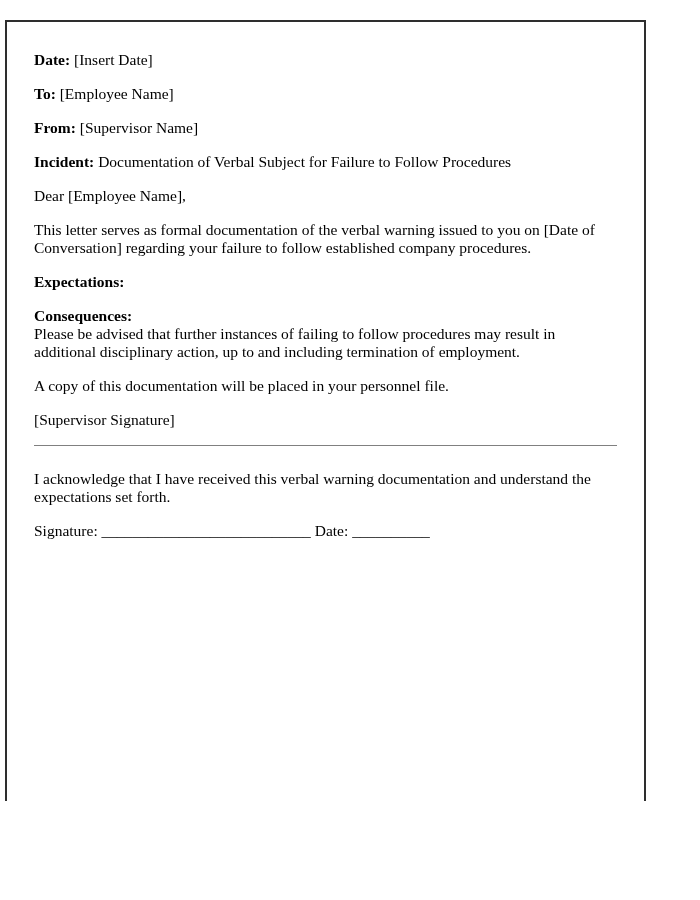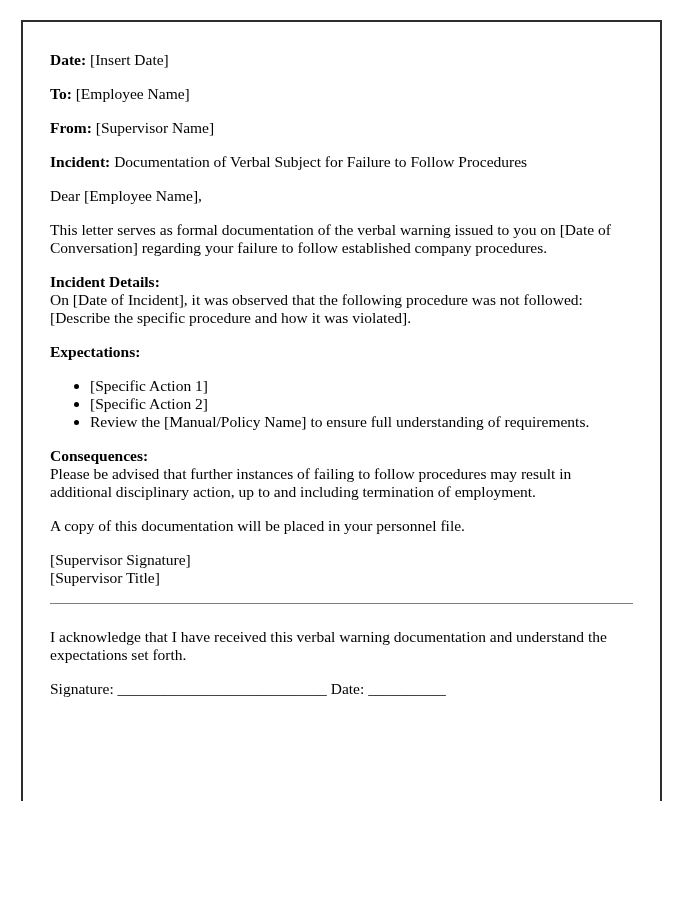--- a/index.html
+++ b/index.html
@@ -6,21 +6,21 @@
   html, body {
     width: 700px; height: 900px;
     background: #ffffff;
     font-family: "Liberation Serif", serif;
     font-size: 15.5px;
     line-height: 18px;
     color: #000000;
   }
   .frame {
     position: absolute;
-    left: 21px; top: 20px;
+    left: 5px; top: 20px;
     width: 641px; height: 781px;
     border: 2px solid #2e2e2e;
     border-bottom: none;
     padding: 29px 27px 0 27px;
     background: #ffffff;
     overflow: visible;
   }
   .para { margin: 0 0 16px 0; }
   .bold { font-weight: bold; }
   ul.bullets { margin: 0 0 16px 0; padding-left: 40px; }
@@ -54,46 +54,36 @@
 
   <p class="para">
     <span class="bold">Incident:</span>
     <span>Documentation of Verbal Subject for Failure to Follow Procedures</span>
   </p>
 
   <p class="para">Dear [Employee Name],</p>
 
   <p class="para">This letter serves as formal documentation of the verbal warning issued to you on [Date of Conversation] regarding your failure to follow established company procedures.</p>
 
-  <div class="para">
-    <div class="bold">Incident Details:</div>
-    <div>On [Date of Incident], it was observed that the following procedure was not followed: [Describe the specific procedure and how it was violated].</div>
-  </div>
 
   <div class="para">
     <div class="bold">Expectations:</div>
   </div>
 
-  <ul class="bullets">
-    <li>[Specific Action 1]</li>
-    <li>[Specific Action 2]</li>
-    <li>Review the [Manual/Policy Name] to ensure full understanding of requirements.</li>
-  </ul>
 
   <div class="para">
     <div class="bold">Consequences:</div>
     <div>Please be advised that further instances of failing to follow procedures may result in additional disciplinary action, up to and including termination of employment.</div>
   </div>
 
   <p class="para">A copy of this documentation will be placed in your personnel file.</p>
 
 
   <div class="para">
     <div>[Supervisor Signature]</div>
-    <div>[Supervisor Title]</div>
   </div>
 
   <hr class="divider">
 
 
   <p class="para">I acknowledge that I have received this verbal warning documentation and understand the expectations set forth.</p>
 
   <p class="para">
     <span>Signature:</span>
     <span class="uline">___________________________</span>

